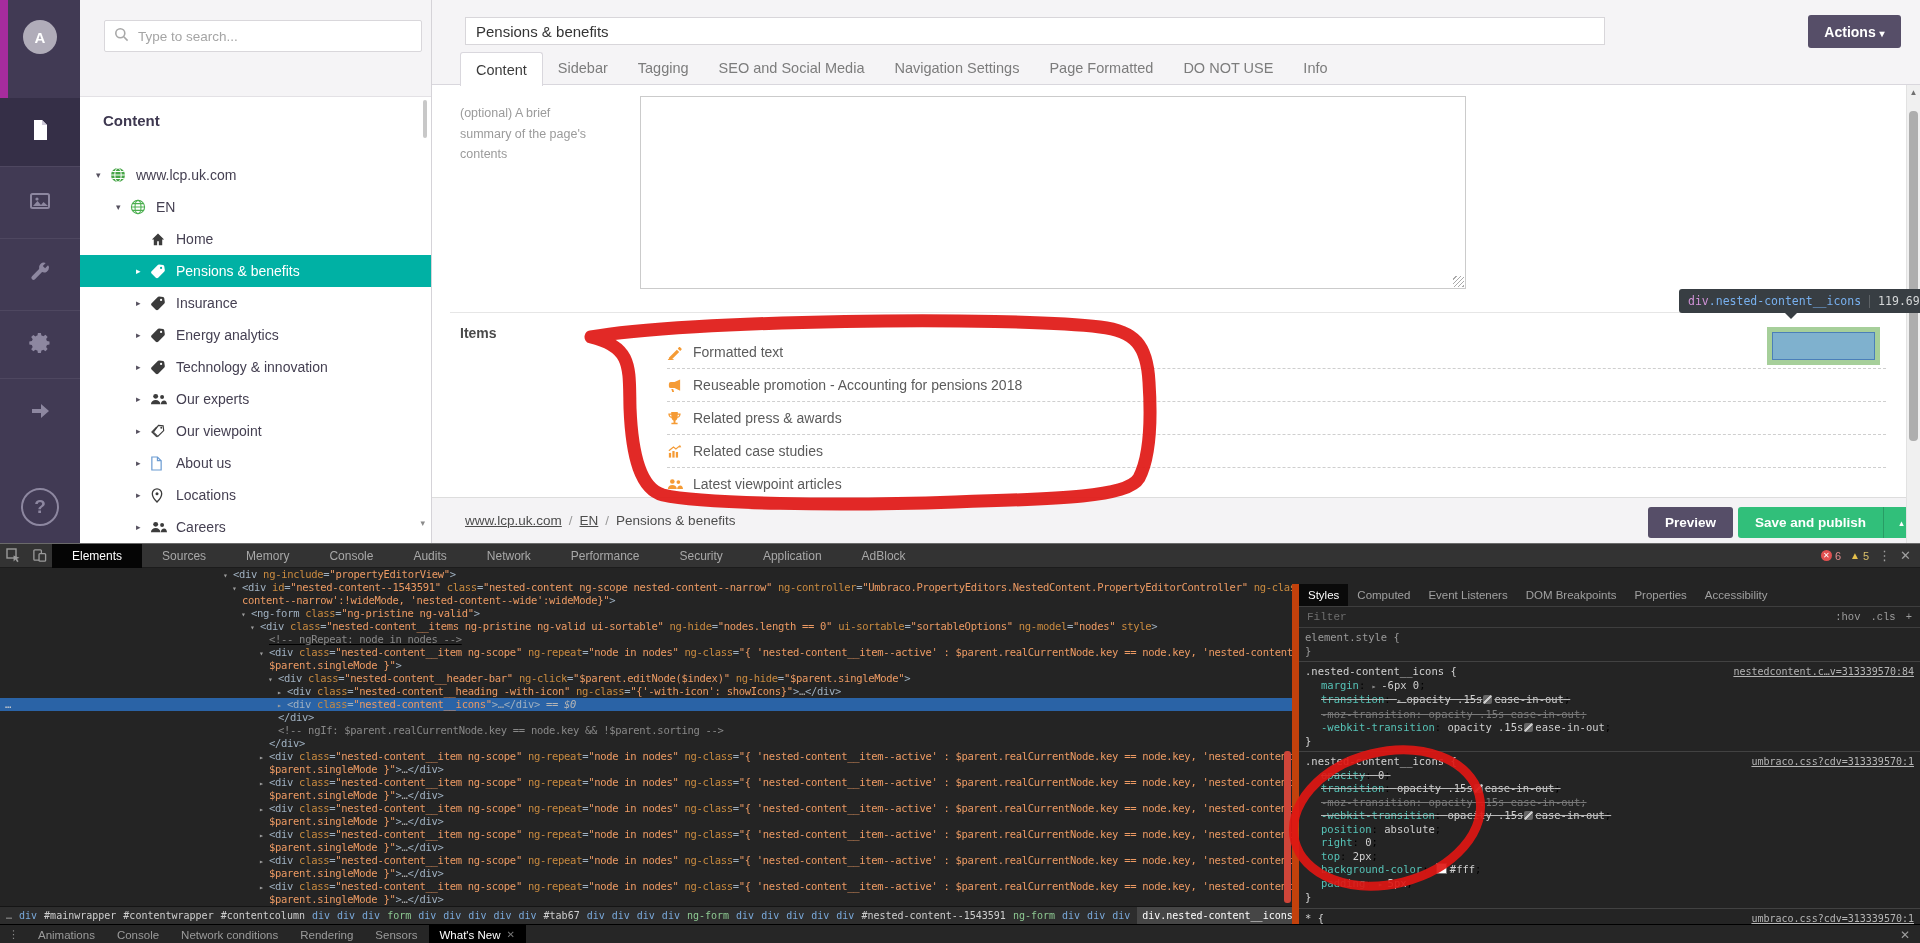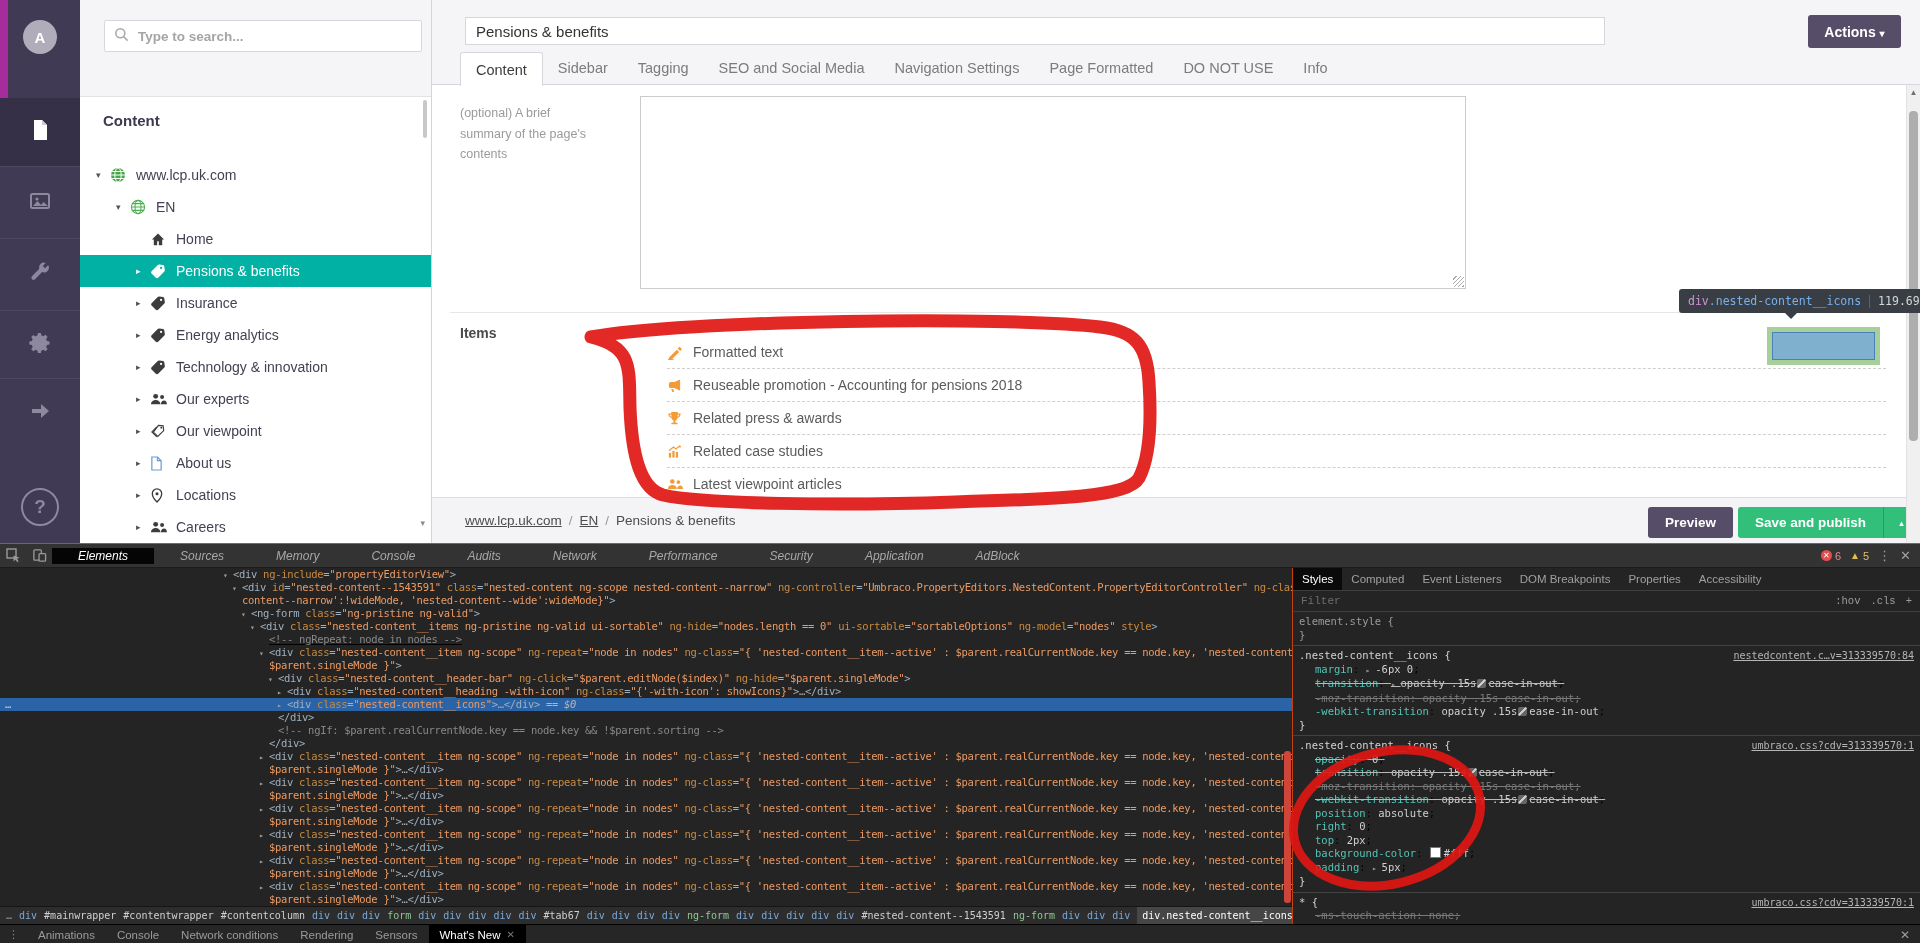--- a/index.html
+++ b/index.html
@@ -21,21 +21,21 @@
              display:flex;align-items:center;justify-content:center;}
   
   .treepanel{position:absolute;left:80px;top:0;width:352px;height:543px;background:#fff;
              border-right:1px solid #d5d3d8;box-sizing:border-box;}
   .tree-head{position:absolute;left:0;top:0;width:100%;height:97px;background:#f5f4f6;
              border-bottom:1px solid #e3e1e5;box-sizing:border-box;}
   .searchbox{position:absolute;left:24px;top:20px;width:318px;height:32px;background:#fff;
              border:1px solid #d9d7db;border-radius:2px;box-sizing:border-box;
              display:flex;align-items:center;padding:0 9px;gap:7px;}
   .searchbox input{border:none;outline:none;flex:1;font-size:13.5px;color:#be185d;
-             font-family:"Liberation Sans",sans-serif;background:transparent;font-weight:bold;}
+             font-family:"Liberation Sans",sans-serif;background:transparent;}
   .searchbox input::placeholder{color:#a5a5a5;}
   .tree-title{position:absolute;left:23px;top:112px;font-size:15px;font-weight:bold;color:#3e3850;}
   #treeRows{position:absolute;left:0;top:159px;width:100%;}
   .trow{height:32px;display:flex;align-items:center;font-size:14px;color:#454052;cursor:pointer;}
   .trow .cr{width:14px;font-size:9px;color:#55505f;text-align:left;flex:none;}
   .trow .ticon{width:17px;height:16px;margin-right:9px;flex:none;display:flex;align-items:center;}
   .trow.sel{background:#00b1a4;color:#fff;}
   .trow.sel .cr{color:#fff;}
   .tree-sb-thumb{position:absolute;right:4px;top:100px;width:4px;height:38px;background:#c8c8c8;border-radius:2px;}
   .tree-sb-arrow{position:absolute;right:6px;top:518px;font-size:9px;color:#8a8a8a;}
@@ -88,41 +88,41 @@
   .insp-tip .cl{color:#78b0ee;}
   .insp-tip .dv{width:1px;height:13px;background:#5d6266;margin:0 8px;}
   .insp-tip .sz{color:#d5d7d8;}
   .insp-arrow{position:absolute;left:1785px;top:313px;width:0;height:0;border:6px solid transparent;
               border-top-color:#383e43;z-index:21;}
   
   .devtools{position:absolute;left:0;top:543px;width:1920px;height:400px;background:#242424;border-top:1px solid #6a6a6a;box-sizing:border-box;}
   .dt-toolbar{position:absolute;left:0;top:0;width:100%;height:24px;background:#333;border-bottom:1px solid #1c1c1c;
               display:flex;align-items:center;box-sizing:border-box;}
   .dt-icobtn{width:26px;height:24px;display:flex;align-items:center;justify-content:center;cursor:pointer;}
-  .dt-tab{padding:0 26px;height:16px;display:flex;align-items:center;font-size:12px;color:#a8a8a8;cursor:pointer;font-style:italic;}
+  .dt-tab{padding:0 20px;height:24px;display:flex;align-items:center;font-size:12px;color:#a8a8a8;cursor:pointer;}
   .dt-tab.active{background:#050505;color:#fff;}
   .dt-right{margin-left:auto;display:flex;align-items:center;gap:9px;padding-right:9px;}
   .errb{display:flex;align-items:center;gap:3px;font-size:11px;color:#e08c8c;}
   .errb .dot{width:11px;height:11px;border-radius:50%;background:#e15050;color:#fff;font-size:8px;
              display:flex;align-items:center;justify-content:center;}
   .warnb{display:flex;align-items:center;gap:3px;font-size:11px;color:#d9c06a;}
   .warnb .tri{color:#e5c04b;font-size:10px;}
   .dt-menu,.dt-close{color:#a0a0a0;font-size:13px;cursor:pointer;}
   #domLines{position:absolute;left:0;top:24px;width:1292px;height:338px;overflow:hidden;
             font-family:"DejaVu Sans Mono",monospace;font-size:10.5px;line-height:13px;letter-spacing:-0.3px;}
   .dl{white-space:pre;overflow:hidden;height:13px;position:relative;}
   .dl .cr{display:inline-block;width:10px;color:#9c9c9c;font-size:8px;}
   .dl.sel{background:#2a63a6;}
   .dl .dots{position:absolute;left:5px;top:0;color:#d0d0d0;letter-spacing:1px;}
   .ct{color:#9fb0c0;} .ca{color:#c98a3f;} .cv{color:#ec9a63;} .cc{color:#888;}
   .cd{color:#aeaeae;} .cm{color:#b5b5b5;font-style:italic;}
   .dom-sb{position:absolute;left:1284px;top:207px;width:7px;height:152px;background:#cf4539;border-radius:3px;}
   
-  .stylespanel{position:absolute;left:1292px;top:24px;width:628px;height:356px;background:#242424;
-               border-left:1px solid #c2410c;box-sizing:border-box;overflow:hidden;}
+  .stylespanel{position:absolute;left:1292px;top:40px;width:628px;height:356px;background:#242424;
+               border-left:7px solid #c2410c;box-sizing:border-box;overflow:hidden;}
   .st-tabs{display:flex;height:22px;border-bottom:1px solid #3e3e3e;align-items:stretch;}
   .st-tab{padding:0 9px;display:flex;align-items:center;font-size:11.5px;color:#a0a0a0;cursor:pointer;}
   .st-tab.active{background:#0a0a0a;color:#fff;}
   .st-filter{height:20px;border-bottom:1px solid #3e3e3e;display:flex;align-items:center;padding:0 8px;font-family:Liberation Mono, monospace;}
   .st-filter .ph{color:#6e6e6e;font-size:11px;flex:1;}
   .st-filter .tg{color:#9e9e9e;font-size:10.5px;margin-left:10px;cursor:pointer;}
   #styleBlocks{font-family:"DejaVu Sans Mono",monospace;font-size:10.5px;line-height:13.5px;}
   .blk{border-bottom:1px solid #424242;padding:3px 6px 3px 6px;}
   .blk .selr{color:#d3d3d3;text-align:right;}
   .blk .selr.dim{color:#9a9a9a;}

